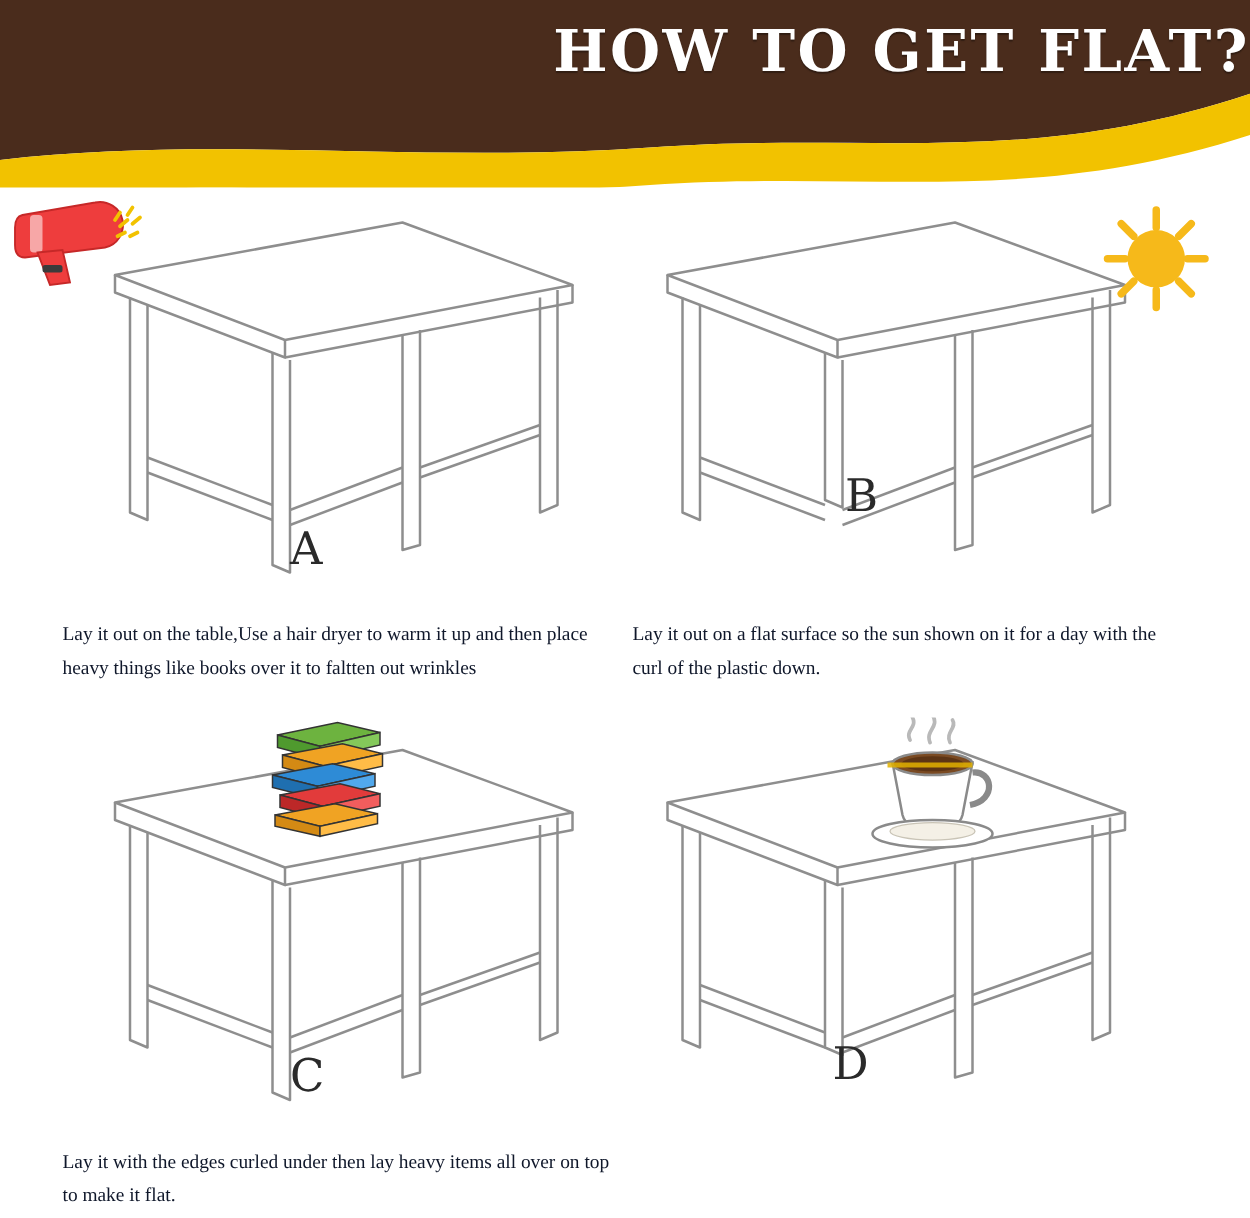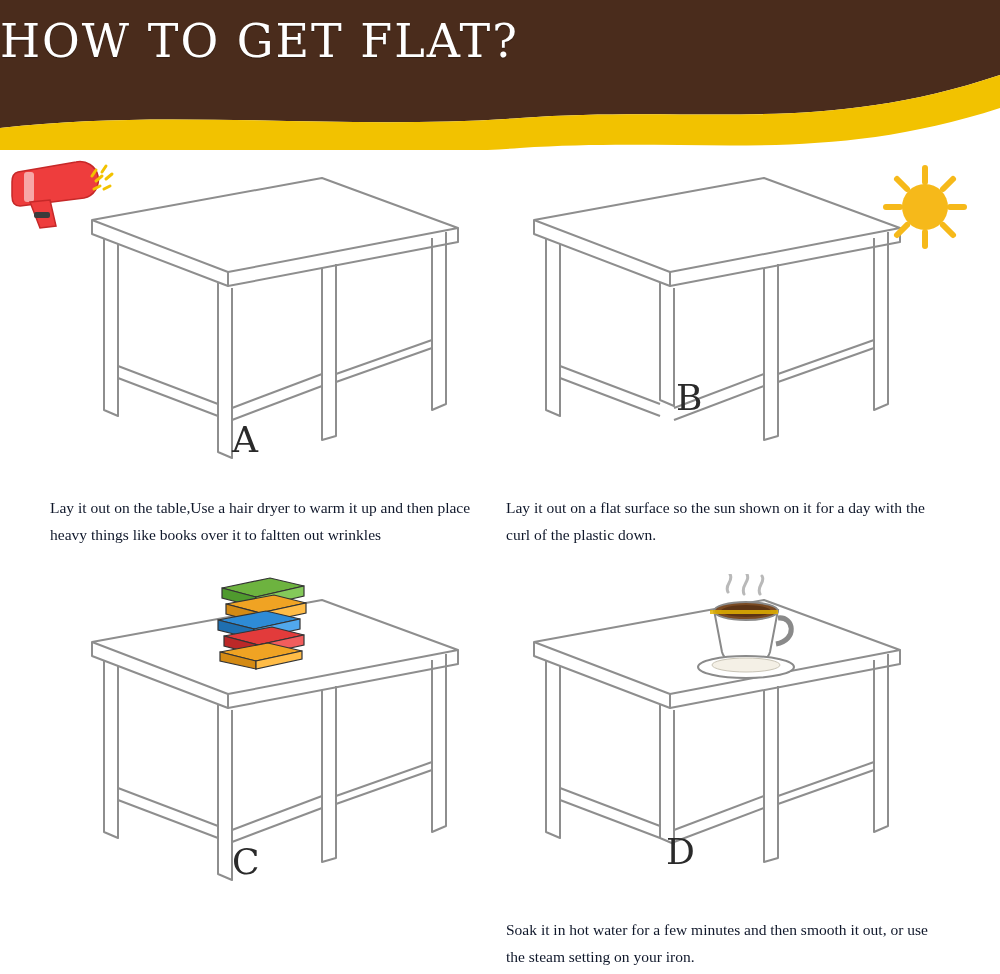--- a/index.html
+++ b/index.html
@@ -28,26 +28,26 @@
     top: 0;
     left: 0;
     width: 1000px;
     height: 150px;
   }
   .header-title {
     position: absolute;
     top: 14px;
     left: 0;
     width: 1000px;
-    text-align: left;
+    text-align: right;
     color: #ffffff;
     font-family: "DejaVu Serif", serif;
     font-size: 46px;
     letter-spacing: 2px;
-    font-weight: normal;
+    font-weight: bold;
     z-index: 5;
     text-shadow: 0 1px 1px rgba(0,0,0,0.35);
   }
 
   
   .panels {
     position: relative;
     width: 1000px;
     height: 824px;
     box-sizing: border-box;
@@ -238,20 +238,21 @@
           <path d="M50,81 L50,91 L96,81 L96,71 Z" fill="#f25d5d"></path>
 
           <path d="M12,88 L60,79 L94,87 L48,97 Z" fill="#f0a323"></path>
           <path d="M12,88 L12,97 L48,105 L48,97 Z" fill="#d48a14"></path>
           <path d="M48,97 L48,105 L94,95 L94,87 Z" fill="#ffbc47"></path>
         </g>
       </svg>
 
       <div class="panel-letter letter-c">C</div>
     </div>
+    <div class="caption cap-c">Lay it with the edges curled under then lay heavy items all over on top to make it flat.</div>
   </div>
 
   <div class="panel panel-d">
     <div class="art">
       <svg width="474" height="330" viewBox="0 0 474 330">
         <g fill="none" stroke="#8e8e8e" stroke-width="2" stroke-linejoin="round">
           <polygon points="30,60 260,18 396,68 166,112" fill="#ffffff"></polygon>
           <path d="M30,60 L30,74 L166,126 L166,112"></path>
           <path d="M166,126 L396,82 L396,68"></path>
           <path d="M42,78 L42,250 L56,256 L56,84"></path>
@@ -280,16 +281,15 @@
           <path d="M84,44 C100,42 104,66 82,70" fill="none" stroke="#8a8a8a" stroke-width="5"></path>
 
           <ellipse cx="52" cy="93" rx="48" ry="11" fill="#ffffff" stroke="#8a8a8a" stroke-width="2"></ellipse>
           <ellipse cx="52" cy="91" rx="34" ry="7" fill="#f4f0e6" stroke="#c9c4b6" stroke-width="1"></ellipse>
           <rect x="16" y="36" width="68" height="4" fill="#e2b200" opacity="0.85"></rect>
         </g>
       </svg>
 
       <div class="panel-letter letter-d">D</div>
     </div>
-    <div class="caption cap-d">Soak it in hot water for a few minutes and then smooth it out, or use the steam setting on your iron.</div>
   </div>
 
 </div>
 
 </body></html>

